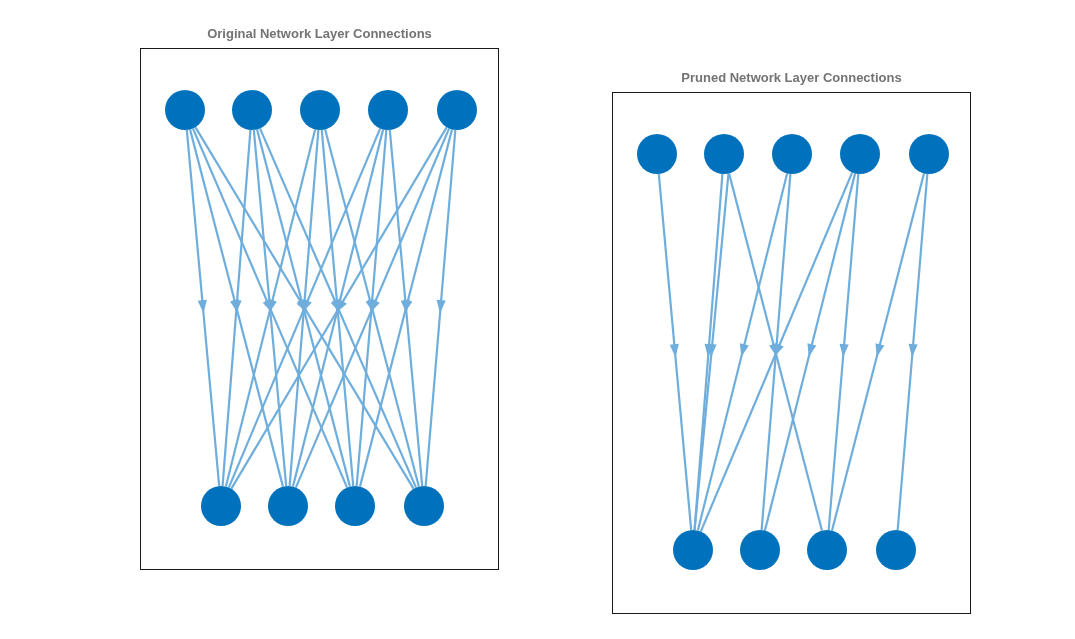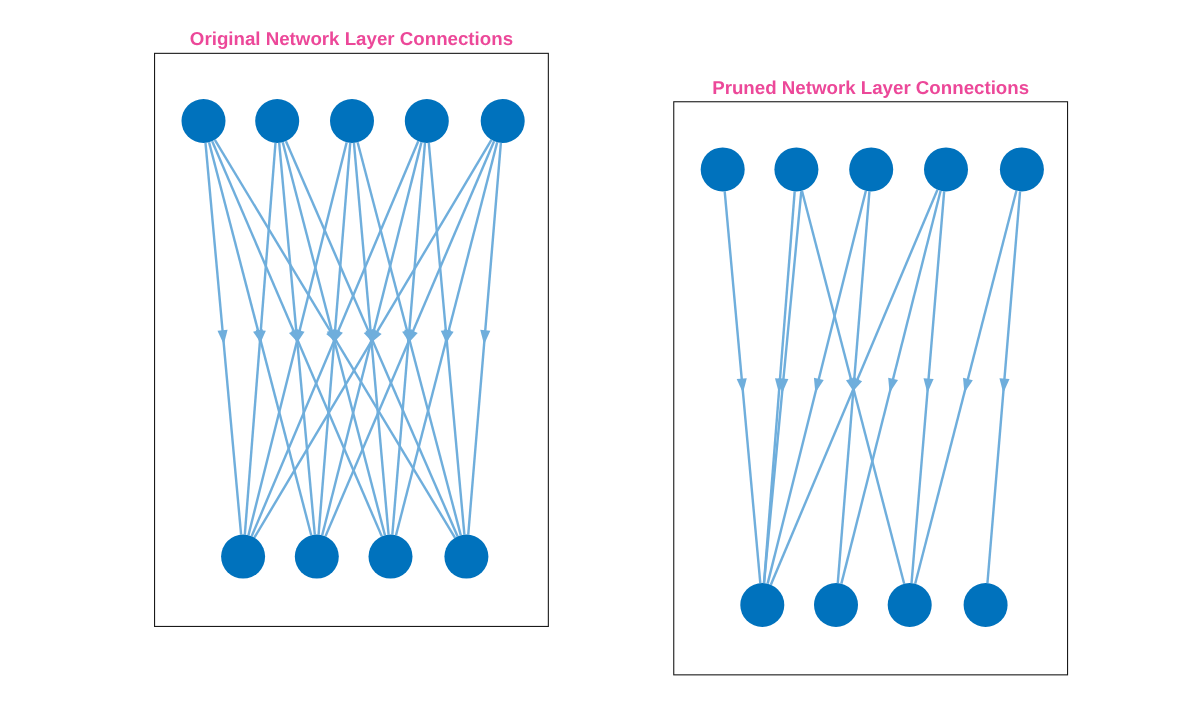--- a/index.html
+++ b/index.html
@@ -24,23 +24,23 @@
   .panel {
     position: absolute;
   }
   .panel-title {
     position: absolute;
     top: 0;
     left: 0;
     width: 100%;
     text-align: center;
     font-family: "Liberation Sans", sans-serif;
-    font-size: 17px;
+    font-size: 13px;
     font-weight: bold;
-    color: #ec4899;
+    color: #737373;
     letter-spacing: 0px;
     white-space: nowrap;
   }
   .axes-box {
     position: absolute;
     box-sizing: border-box;
     border: 1.2px solid #1a1a1a;
     background: #ffffff;
   }
   .graph-svg {

